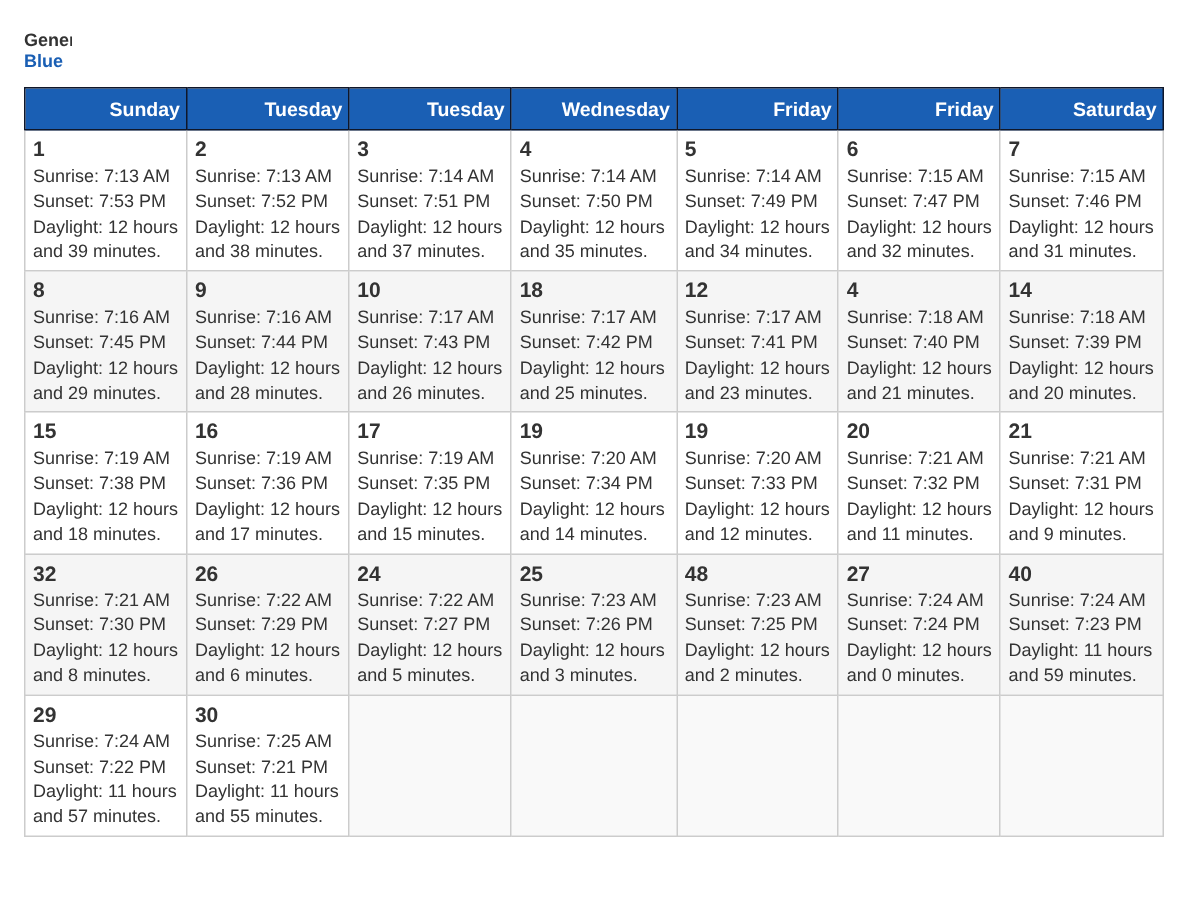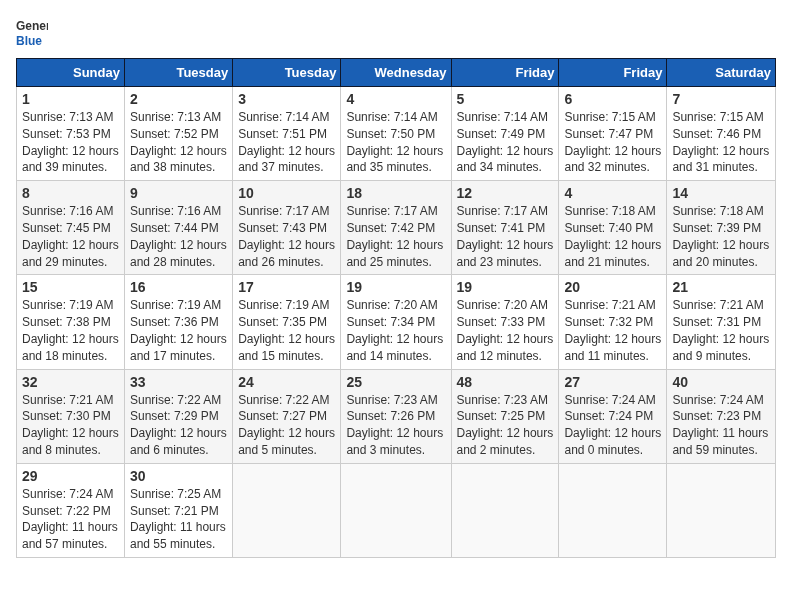--- a/index.html
+++ b/index.html
@@ -133,21 +133,21 @@
         <td><span class="day-number">15</span><span class="day-info">Sunrise: 7:19 AM<br>Sunset: 7:38 PM<br>Daylight: 12 hours<br>and 18 minutes.</span></td>
         <td><span class="day-number">16</span><span class="day-info">Sunrise: 7:19 AM<br>Sunset: 7:36 PM<br>Daylight: 12 hours<br>and 17 minutes.</span></td>
         <td><span class="day-number">17</span><span class="day-info">Sunrise: 7:19 AM<br>Sunset: 7:35 PM<br>Daylight: 12 hours<br>and 15 minutes.</span></td>
         <td><span class="day-number">19</span><span class="day-info">Sunrise: 7:20 AM<br>Sunset: 7:34 PM<br>Daylight: 12 hours<br>and 14 minutes.</span></td>
         <td><span class="day-number">19</span><span class="day-info">Sunrise: 7:20 AM<br>Sunset: 7:33 PM<br>Daylight: 12 hours<br>and 12 minutes.</span></td>
         <td><span class="day-number">20</span><span class="day-info">Sunrise: 7:21 AM<br>Sunset: 7:32 PM<br>Daylight: 12 hours<br>and 11 minutes.</span></td>
         <td><span class="day-number">21</span><span class="day-info">Sunrise: 7:21 AM<br>Sunset: 7:31 PM<br>Daylight: 12 hours<br>and 9 minutes.</span></td>
       </tr>
       <tr>
         <td><span class="day-number">32</span><span class="day-info">Sunrise: 7:21 AM<br>Sunset: 7:30 PM<br>Daylight: 12 hours<br>and 8 minutes.</span></td>
-        <td><span class="day-number">33</span><span class="day-info">Sunrise: 7:22 AM<br>Sunset: 7:29 PM<br>Daylight: 12 hours<br>and 6 minutes.</span></td>
+        <td><span class="day-number">26</span><span class="day-info">Sunrise: 7:22 AM<br>Sunset: 7:29 PM<br>Daylight: 12 hours<br>and 6 minutes.</span></td>
         <td><span class="day-number">24</span><span class="day-info">Sunrise: 7:22 AM<br>Sunset: 7:27 PM<br>Daylight: 12 hours<br>and 5 minutes.</span></td>
         <td><span class="day-number">25</span><span class="day-info">Sunrise: 7:23 AM<br>Sunset: 7:26 PM<br>Daylight: 12 hours<br>and 3 minutes.</span></td>
         <td><span class="day-number">48</span><span class="day-info">Sunrise: 7:23 AM<br>Sunset: 7:25 PM<br>Daylight: 12 hours<br>and 2 minutes.</span></td>
         <td><span class="day-number">27</span><span class="day-info">Sunrise: 7:24 AM<br>Sunset: 7:24 PM<br>Daylight: 12 hours<br>and 0 minutes.</span></td>
         <td><span class="day-number">40</span><span class="day-info">Sunrise: 7:24 AM<br>Sunset: 7:23 PM<br>Daylight: 11 hours<br>and 59 minutes.</span></td>
       </tr>
       <tr>
         <td><span class="day-number">29</span><span class="day-info">Sunrise: 7:24 AM<br>Sunset: 7:22 PM<br>Daylight: 11 hours<br>and 57 minutes.</span></td>
         <td><span class="day-number">30</span><span class="day-info">Sunrise: 7:25 AM<br>Sunset: 7:21 PM<br>Daylight: 11 hours<br>and 55 minutes.</span></td>
         <td class="empty"></td>

